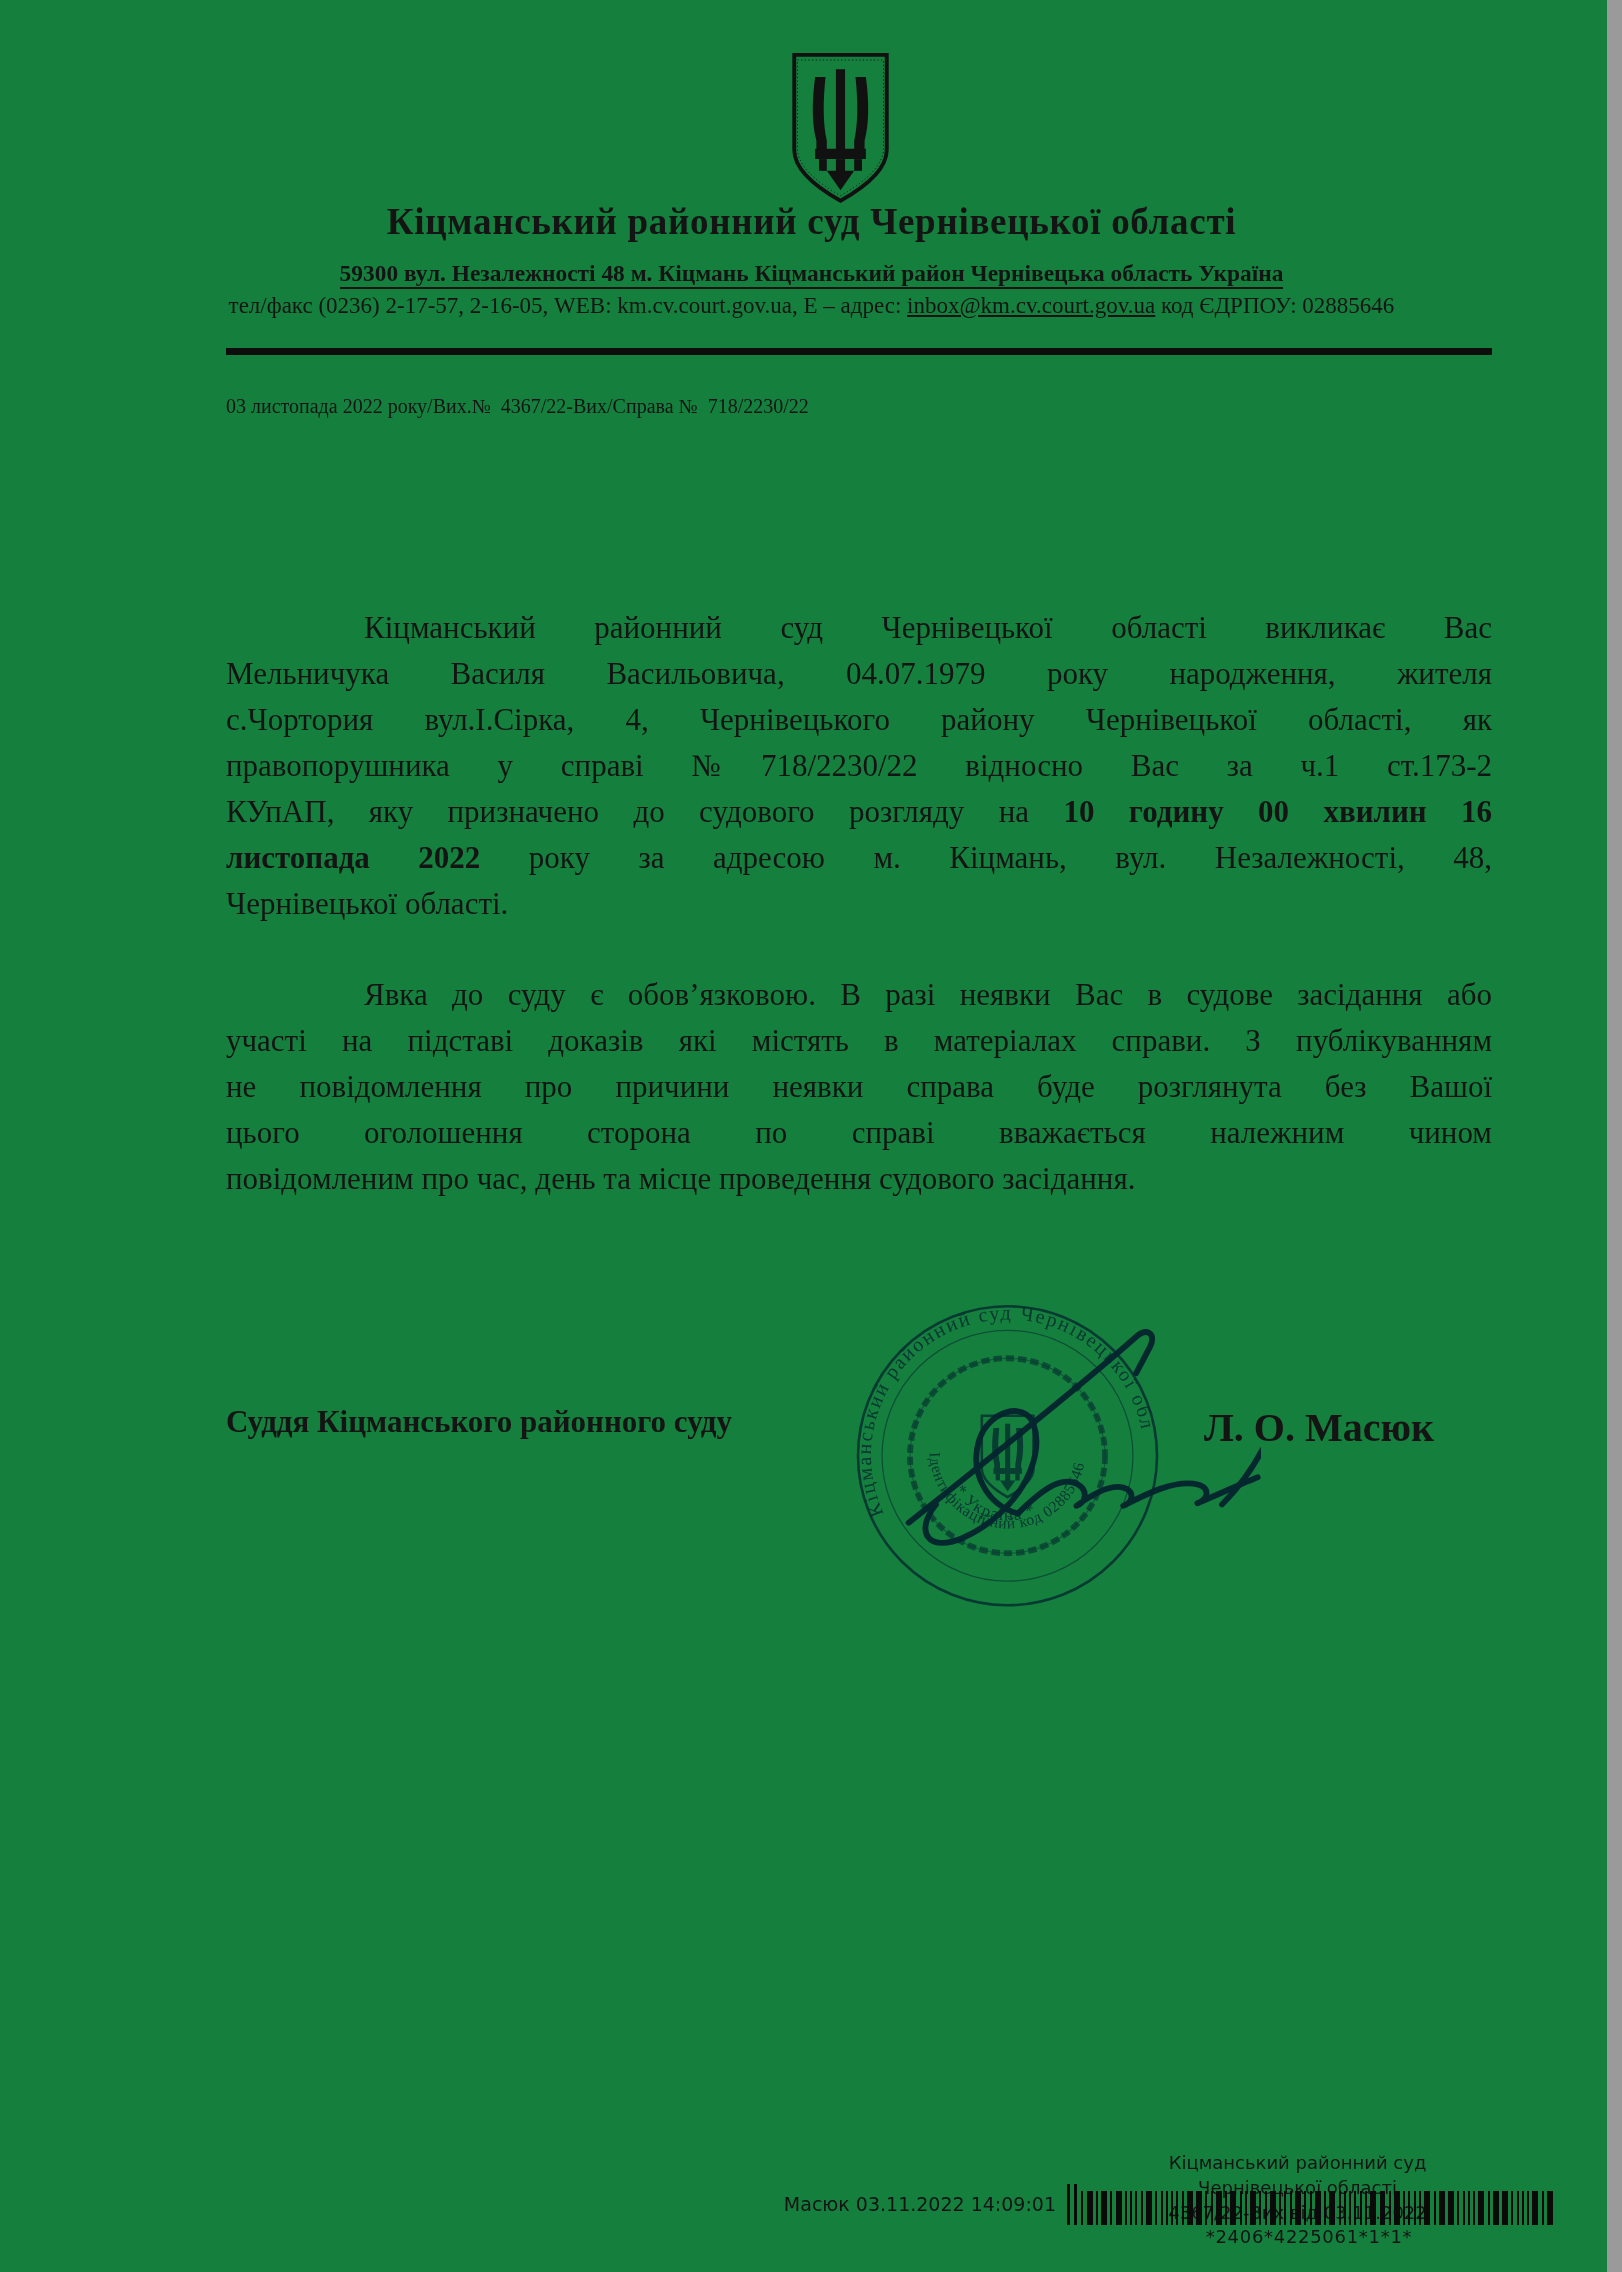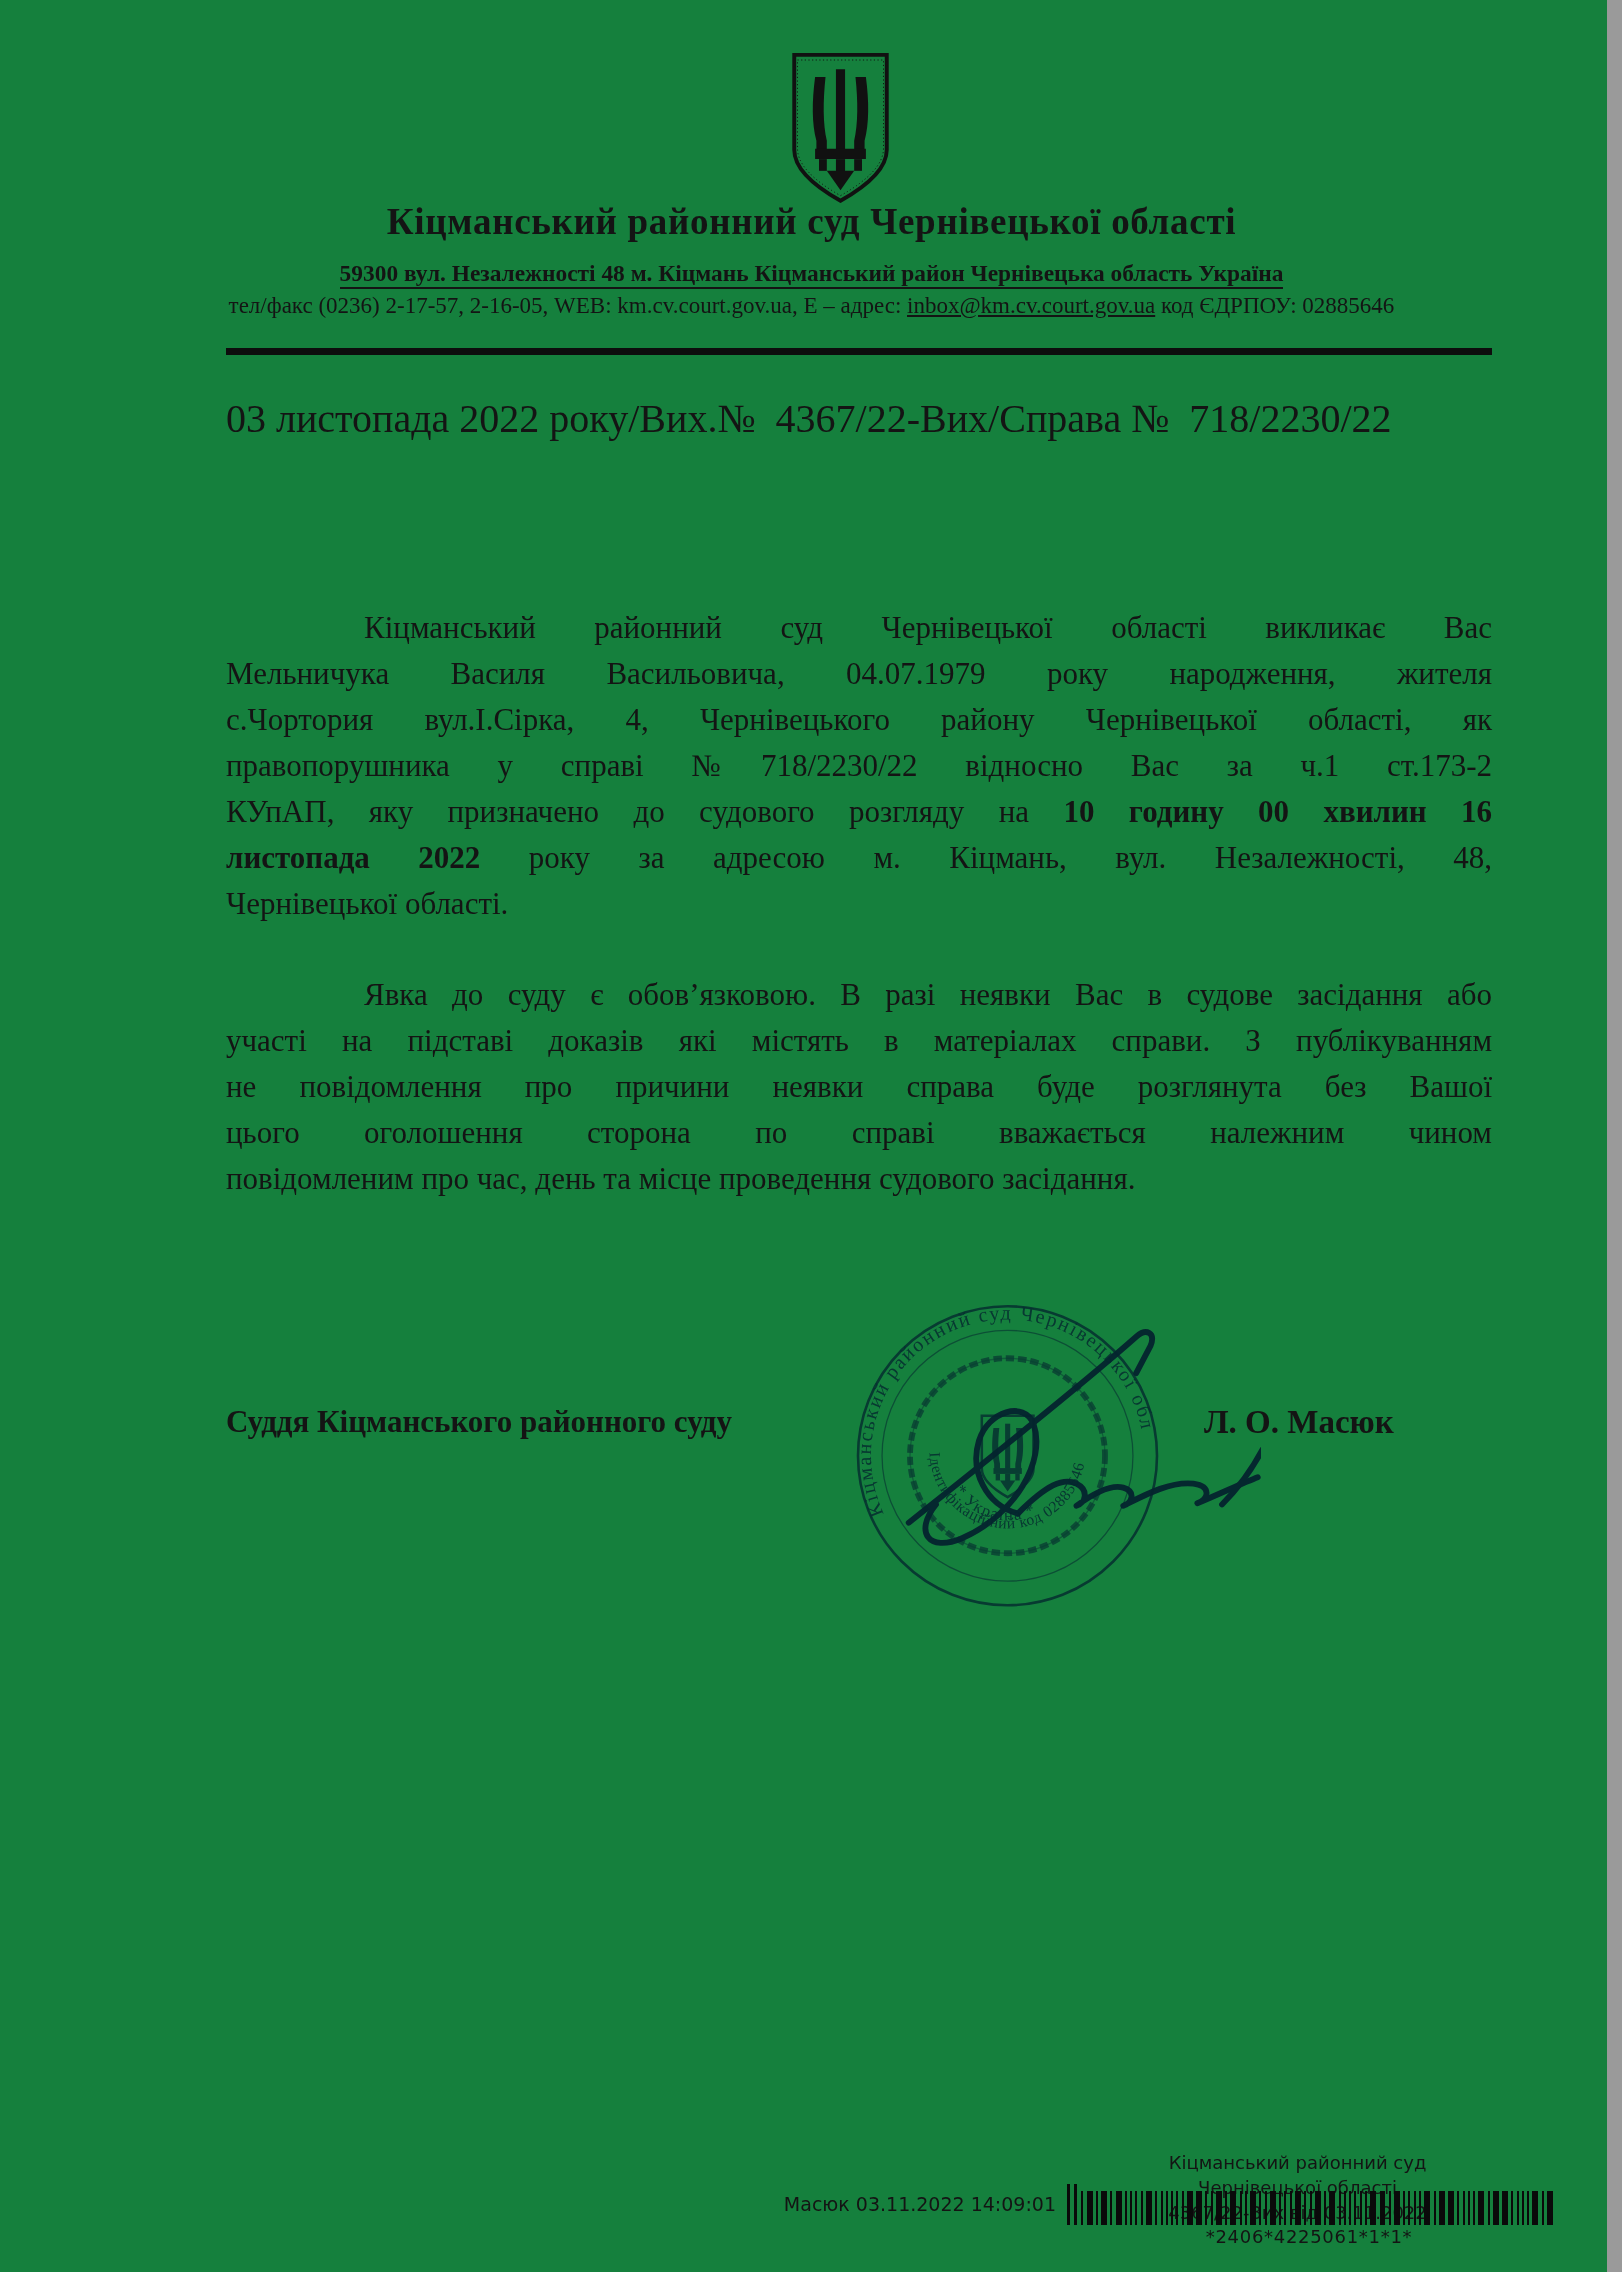--- a/index.html
+++ b/index.html
@@ -8,31 +8,31 @@
     font-family:"Liberation Serif", serif;color:#141414;overflow:hidden;
   }
   .abs{position:absolute;}
   .center{left:0;width:1623px;text-align:center;}
   .court-name{top:200px;font-size:37px;font-weight:bold;letter-spacing:0.7px;}
   .addr-line{top:260px;font-size:23.4px;font-weight:bold;}
   .addr-line span{border-bottom:2px solid #141414;padding-bottom:1.3px;}
   .contacts{top:293px;font-size:23px;}
   .contacts .u{text-decoration:underline;}
   .rule{top:348px;left:226px;width:1266px;height:7.2px;background:#0d0d0d;}
-  .refline{top:395px;left:226px;font-size:40px;white-space:pre;}
+  .refline{top:395px;left:226px;font-size:20px;white-space:pre;}
   .doc-title{top:510px;font-size:38px;font-weight:bold;letter-spacing:1.3px;}
   .bodyblock{left:226px;width:1266px;font-size:31px;line-height:46px;}
   #para1{top:605px;}
   #para2{top:972px;}
   .bline{text-align:justify;text-align-last:justify;white-space:normal;}
   .bline.last{text-align-last:left;}
   .bline.first{text-indent:138px;}
   .b{font-weight:bold;margin-top:20px;}
   .sig-label{top:1404px;left:226px;font-size:31px;font-weight:bold;white-space:pre;}
-  .sig-name{top:1404px;left:1204px;font-size:33px;font-weight:bold;white-space:pre;}
+  .sig-name{top:1404px;left:1204px;font-size:40px;font-weight:bold;white-space:pre;}
   #stampSvg{left:832px;top:1290px;mix-blend-mode:multiply;}
   .foot{font-family:"DejaVu Sans", sans-serif;}
   .foot-block{left:1070px;top:2110px;width:455px;text-align:center;font-size:18px;line-height:25px;margin-top:40px;}
   .stamp-meta{left:728px;top:2193px;width:328px;text-align:right;font-size:19px;}
   .barcode{left:1067px;top:2183px;height:42px;display:flex;align-items:flex-end;}
   .barcode .bar{background:#0a0a0a;height:34px;}
   .barcode .guard{height:41px;}
   .hri{left:1067px;top:2226px;width:484px;text-align:center;font-size:18px;letter-spacing:0.7px;}
 </style>
 </head>

